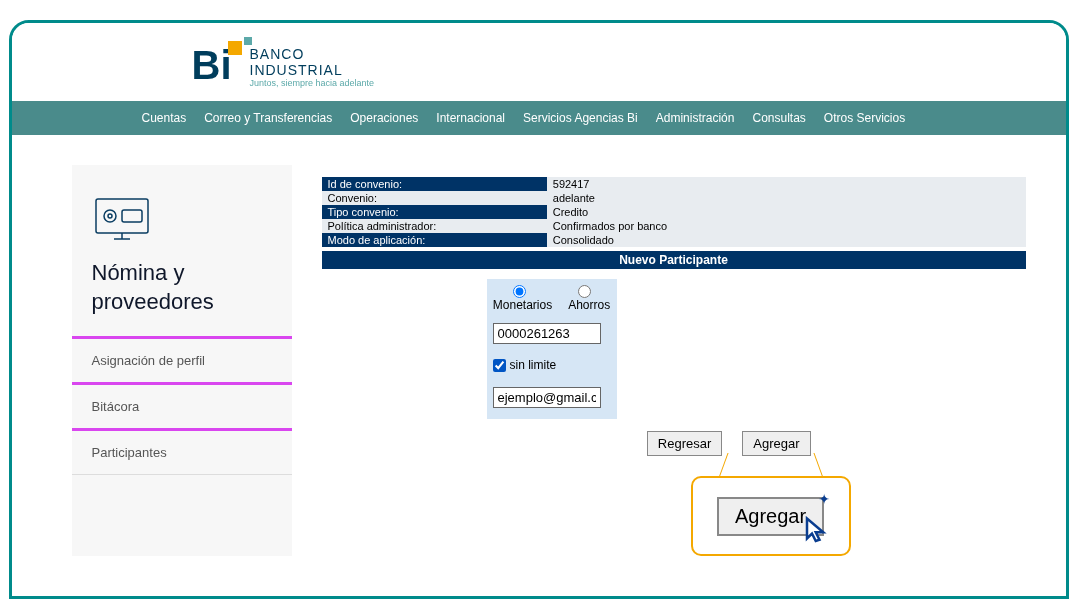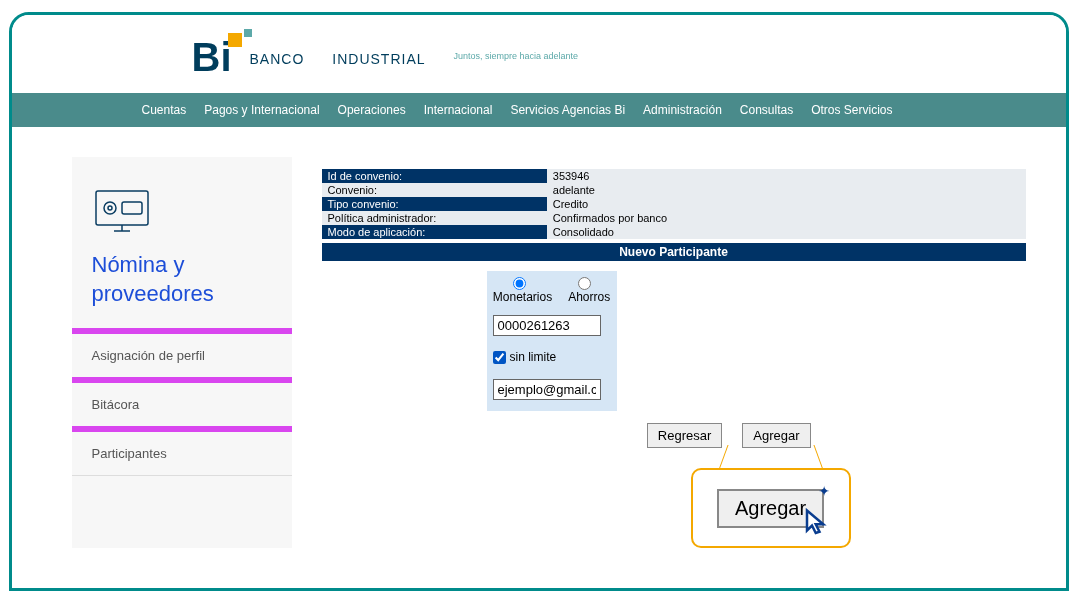--- a/index.html
+++ b/index.html
@@ -1,20 +1,20 @@
 <!DOCTYPE html>
 <html><head>
   <meta charset="utf-8">
   <style>
     * { margin: 0; padding: 0; box-sizing: border-box; }
     body { font-family: Arial, sans-serif; background: #fff; }
     
     .device-frame {
       width: 1060px;
-      margin: 12px auto;
+      margin: 20px auto;
       border: 3px solid #008b8b;
       border-radius: 20px 20px 0 0;
       background: #fff;
       overflow: hidden;
       position: relative;
     }
     
     .screen {
       padding: 0;
       background: #fff;
@@ -53,21 +53,21 @@
       position: absolute;
       width: 8px;
       height: 8px;
       background: #5ca9a9;
       top: -6px;
       left: 52px;
     }
     
     .logo-text {
       display: flex;
-      gap: 28px;
+      flex-direction: column;
     }
     
     .logo-title {
       font-size: 14px;
       color: #003d5c;
       letter-spacing: 1px;
       font-weight: 500;
     }
     
     .logo-tagline {
@@ -109,35 +109,35 @@
     .monitor-icon {
       width: 60px;
       height: 50px;
       stroke: #0a3d62;
       fill: none;
       stroke-width: 1.5;
     }
     
     .sidebar-title {
       font-size: 22px;
-      color: #1d4ed8;
+      color: #0f172a;
       font-weight: 400;
       padding: 0 20px 20px;
       line-height: 1.3;
     }
     
     .sidebar-menu {
       list-style: none;
     }
     
     .sidebar-menu li {
       padding: 14px 20px;
       font-size: 13px;
       color: #555;
-      border-top: 6px solid #d946ef;
+      border-top: 3px solid #d946ef;
       border-bottom: 1px solid #ddd;
       margin-bottom: -1px;
       display: flex;
       justify-content: space-between;
       align-items: center;
       cursor: pointer;
     }
     
     .chevron {
       font-size: 10px;
@@ -298,21 +298,21 @@
       </div>
       <div class="logo-text">
         <span class="logo-title">BANCO</span>
         <span class="logo-title">INDUSTRIAL</span>
         <span class="logo-tagline">Juntos, siempre hacia adelante</span>
       </div>
     </div>
 
     <nav class="main-nav">
       <a>Cuentas</a>
-      <a>Pagos y Internacional</a>
+      <a>Correo y Transferencias</a>
       <a>Operaciones</a>
       <a>Internacional</a>
       <a>Servicios Agencias Bi</a>
       <a>Administración</a>
       <a>Consultas</a>
       <a>Otros Servicios</a>
     </nav>
 
     <div class="content-wrapper">
 
@@ -340,21 +340,21 @@
           </li>
         </ul>
       </aside>
 
       <main class="main-content">
 
         <table class="detail-table">
           <tbody>
               <tr>
             <td>Id de convenio:</td>
-            <td class="val-cell">353946</td>
+            <td class="val-cell">592417</td>
           </tr>
           <tr>
             <td>Convenio:</td>
             <td class="val-cell">adelante</td>
           </tr>
           <tr>
             <td>Tipo convenio:</td>
             <td class="val-cell">Credito</td>
           </tr>
           <tr>

